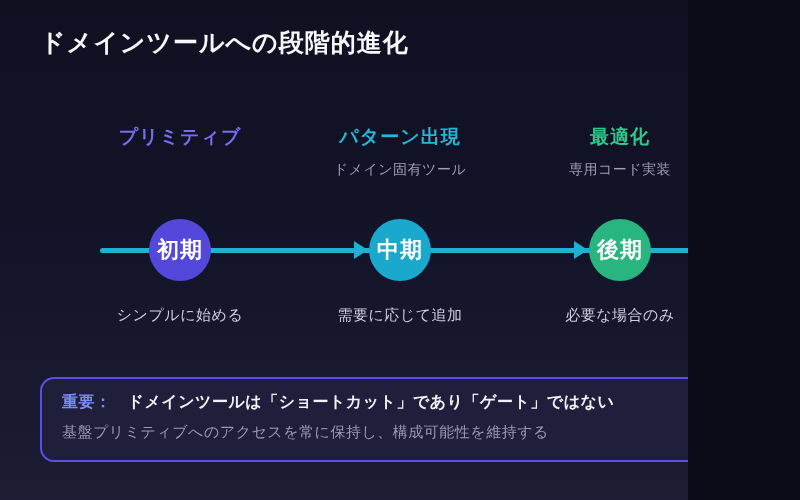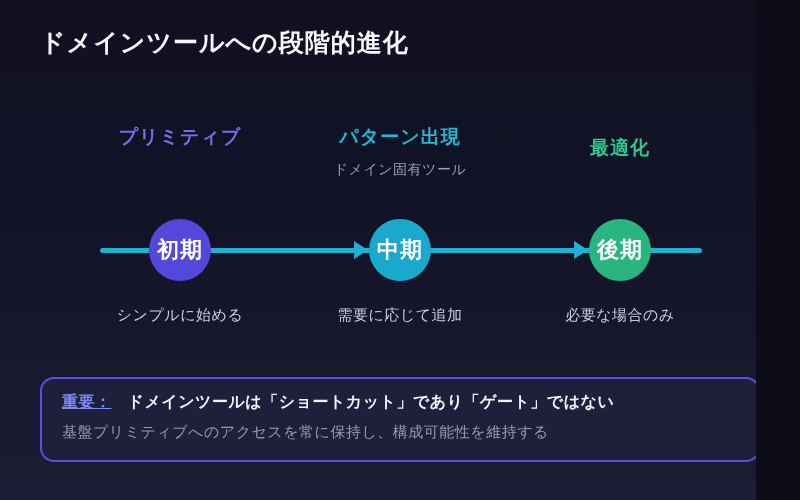--- a/index.html
+++ b/index.html
@@ -1,18 +1,18 @@
 <!DOCTYPE html>
 <html><head>
 <meta charset="utf-8">
 <style>
   html, body { margin: 0; padding: 0; background: #0c0c18; }
   .slide {
     position: relative;
-    width: 756px;
+    width: 688px;
     height: 500px;
     overflow: hidden;
     background: linear-gradient(180deg, #101021 0%, #14142a 55%, #1c1c34 100%);
     font-family: "DejaVu Sans", "Liberation Sans", sans-serif;
   }
   .page-title {
     position: absolute;
     left: 40px;
     top: 26px;
     font-size: 25px;
@@ -126,36 +126,37 @@
   <div class="page-title">ドメインツールへの段階的進化</div>
 
   <div class="stage-col c1">
     <div class="stage-title" style="color: rgb(123, 107, 240);">プリミティブ</div>
   </div>
   <div class="stage-col c2">
     <div class="stage-title" style="color: rgb(36, 184, 216);">パターン出現</div>
     <div class="stage-sub">ドメイン固有ツール</div>
   </div>
   <div class="stage-col c3">
-    <div class="stage-title" style="color: rgb(46, 201, 140); margin-top: 11px;">最適化</div>
+    <div class="stage-title" style="color: rgb(46, 201, 140);">最適化</div>
+    <div class="stage-sub">専用コード実装</div>
   </div>
 
   <div class="timeline-line" style="background: rgb(31, 176, 210);"></div>
   <div class="arrow-icon a1" style="border-left-color: rgb(31, 176, 210);"></div>
   <div class="arrow-icon a2" style="border-left-color: rgb(31, 176, 210);"></div>
 
   <div class="phase-circle p1" style="background: rgb(83, 72, 218);">初期</div>
   <div class="phase-circle p2" style="background: rgb(26, 169, 205);">中期</div>
   <div class="phase-circle p3" style="background: rgb(41, 181, 128);">後期</div>
 
   <div class="stage-note n1">シンプルに始める</div>
   <div class="stage-note n2">需要に応じて追加</div>
   <div class="stage-note n3">必要な場合のみ</div>
 
   <div class="callout" style="border-color: rgb(91, 79, 232);">
     <div class="callout-line1">
-      <span class="callout-label" style="color: rgb(125, 139, 247); text-decoration: underline;">重要：</span>
+      <span class="callout-label" style="color: rgb(125, 139, 247);">重要：</span>
       <span class="callout-heading">ドメインツールは「ショートカット」であり「ゲート」ではない</span>
     </div>
     <div class="callout-body">基盤プリミティブへのアクセスを常に保持し、構成可能性を維持する</div>
   </div>
 
 </div>
 
 </body></html>

